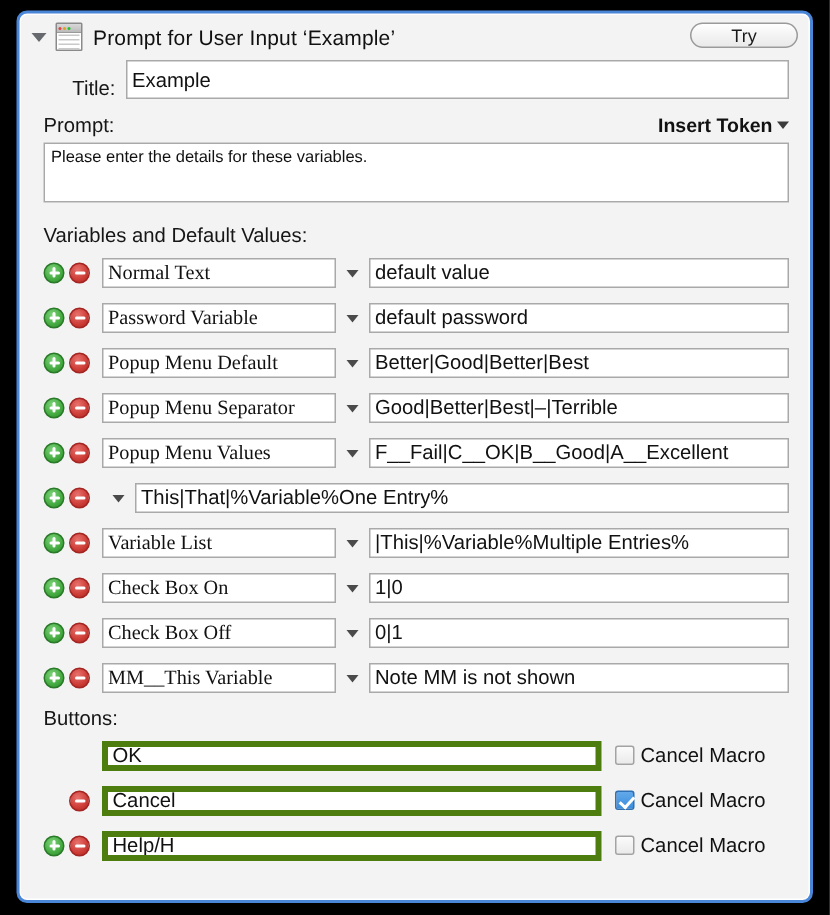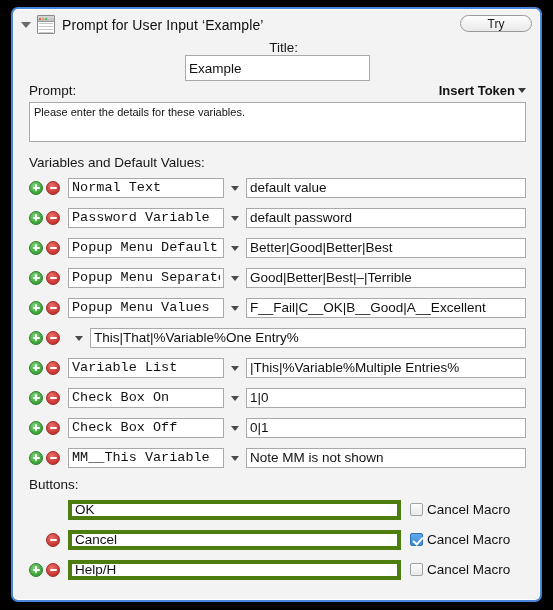--- a/index.html
+++ b/index.html
@@ -122,23 +122,22 @@
     cursor: default;
   }
 
   
   .panel-body {
     padding: 0 14px 0 16px;
   }
 
   .field-row {
     display: flex;
-    align-items: center;
-    margin-bottom: 2px;
-    flex-direction: column;
+    align-items: flex-end;
+    margin-bottom: 10px;
   }
 
   .lbl {
     font-size: 13.5px;
     color: #161616;
     white-space: nowrap;
   }
 
   .lbl-title {
     width: 48px;
@@ -258,21 +257,21 @@
   .after-btns-gap { width: 8px; flex: 0 0 auto; }
 
   .var-name-input {
     width: 156px;
     flex: 0 0 auto;
     height: 20px;
     box-sizing: border-box;
     border: 1px solid #a9a9a9;
     background: #ffffff;
     font-size: 13.5px;
-    font-family: Liberation Mono, monospace;
+    font-family: Liberation Serif, serif;
     color: #111111;
     padding: 0 3px;
     outline: none;
     border-radius: 0;
   }
 
   .var-menu-caret {
     width: 22px;
     flex: 0 0 auto;
     height: 20px;

